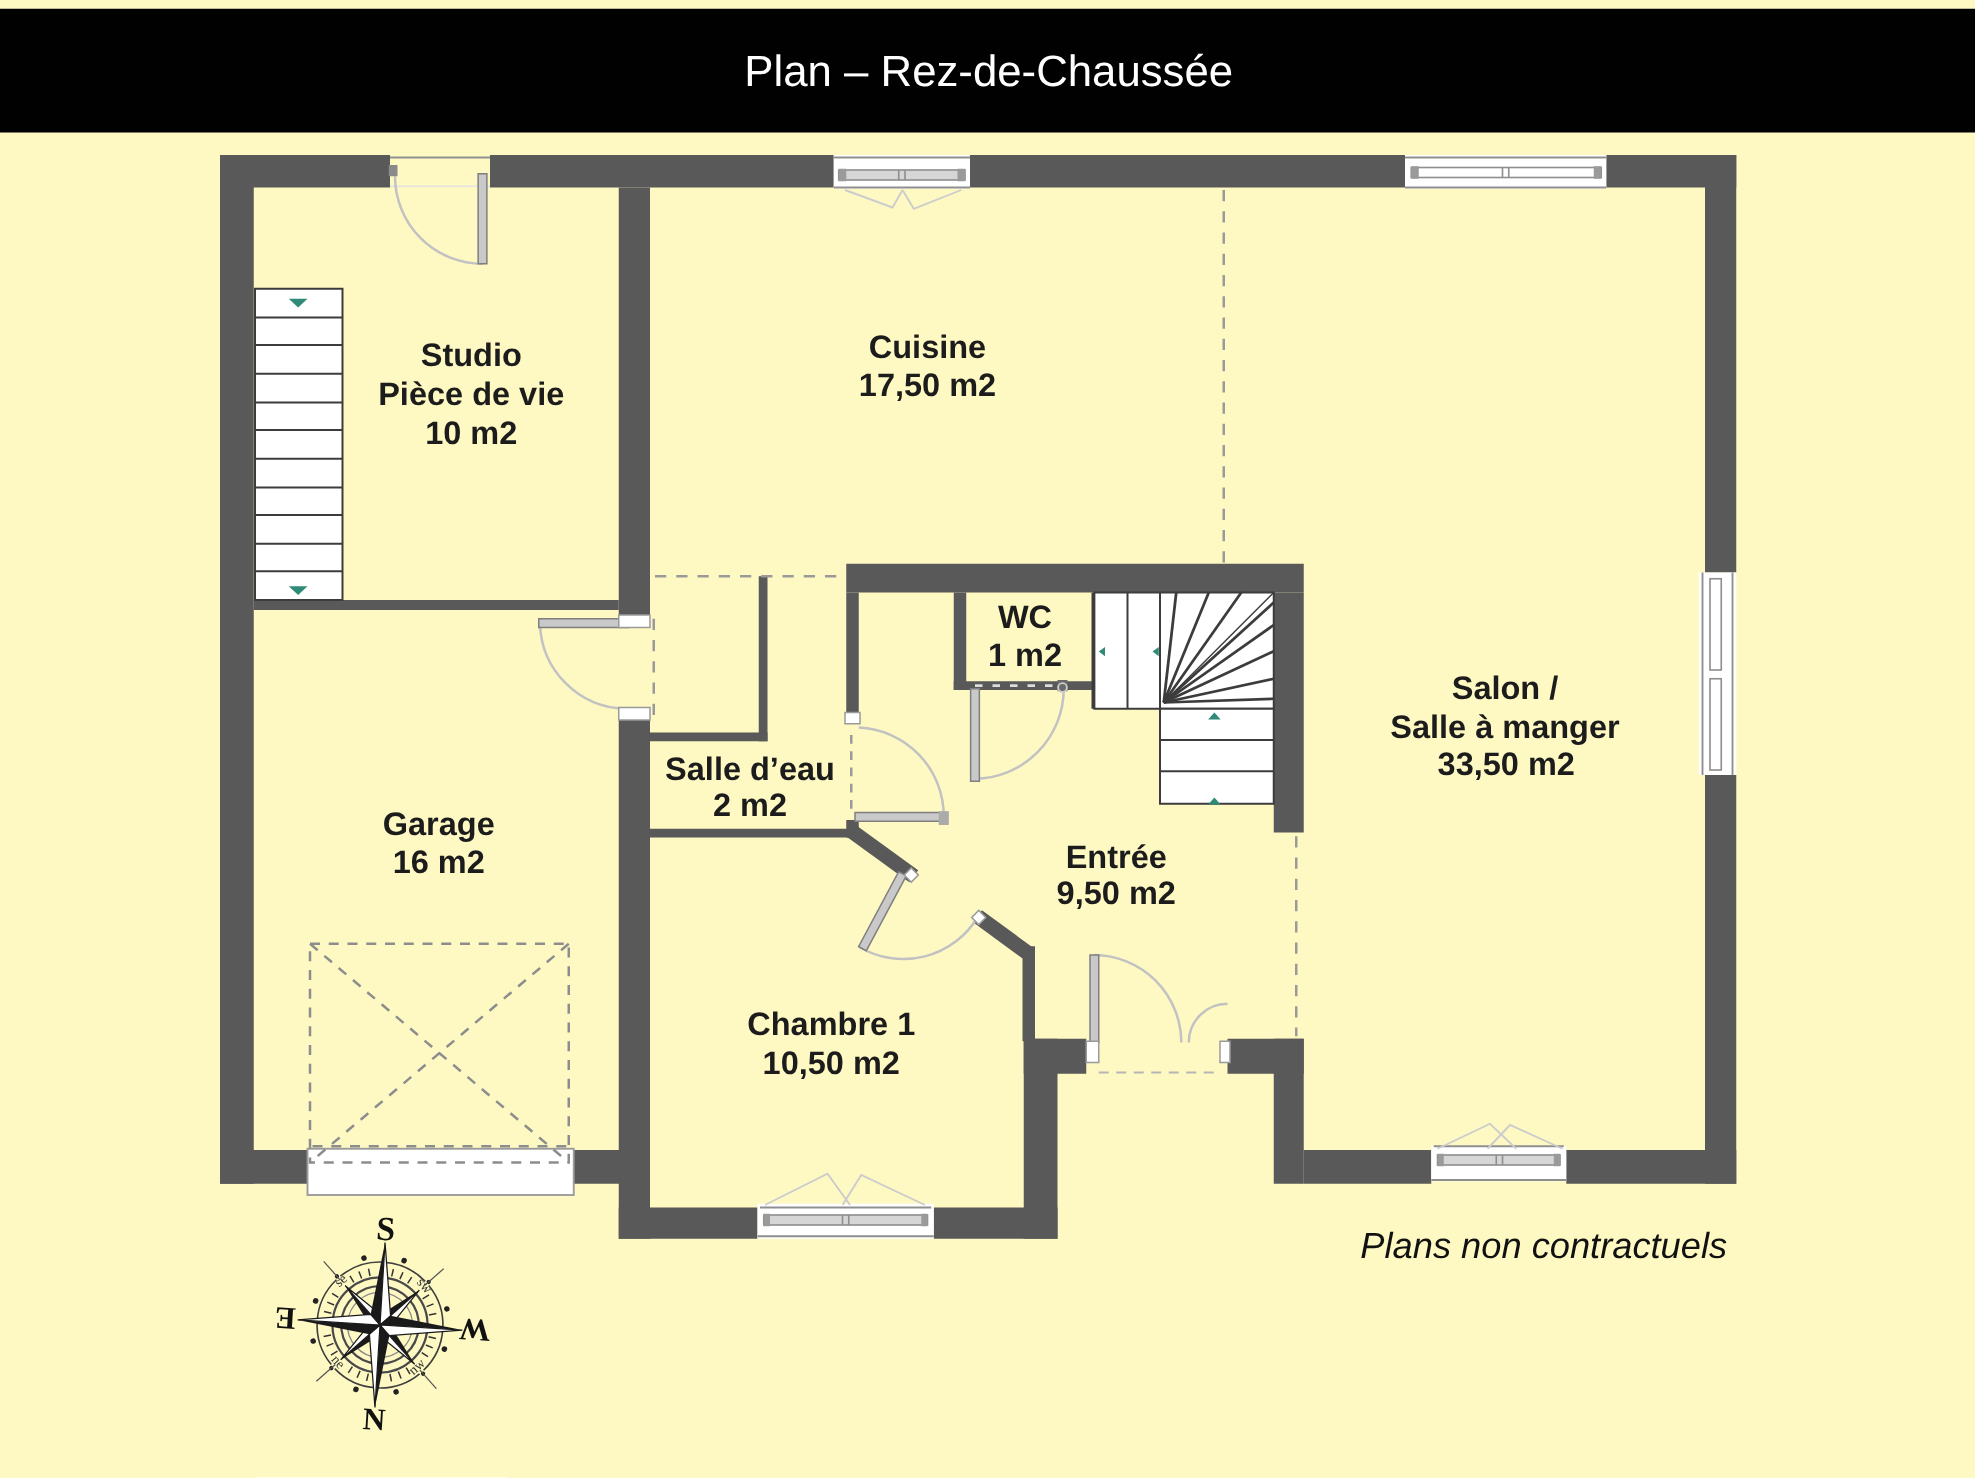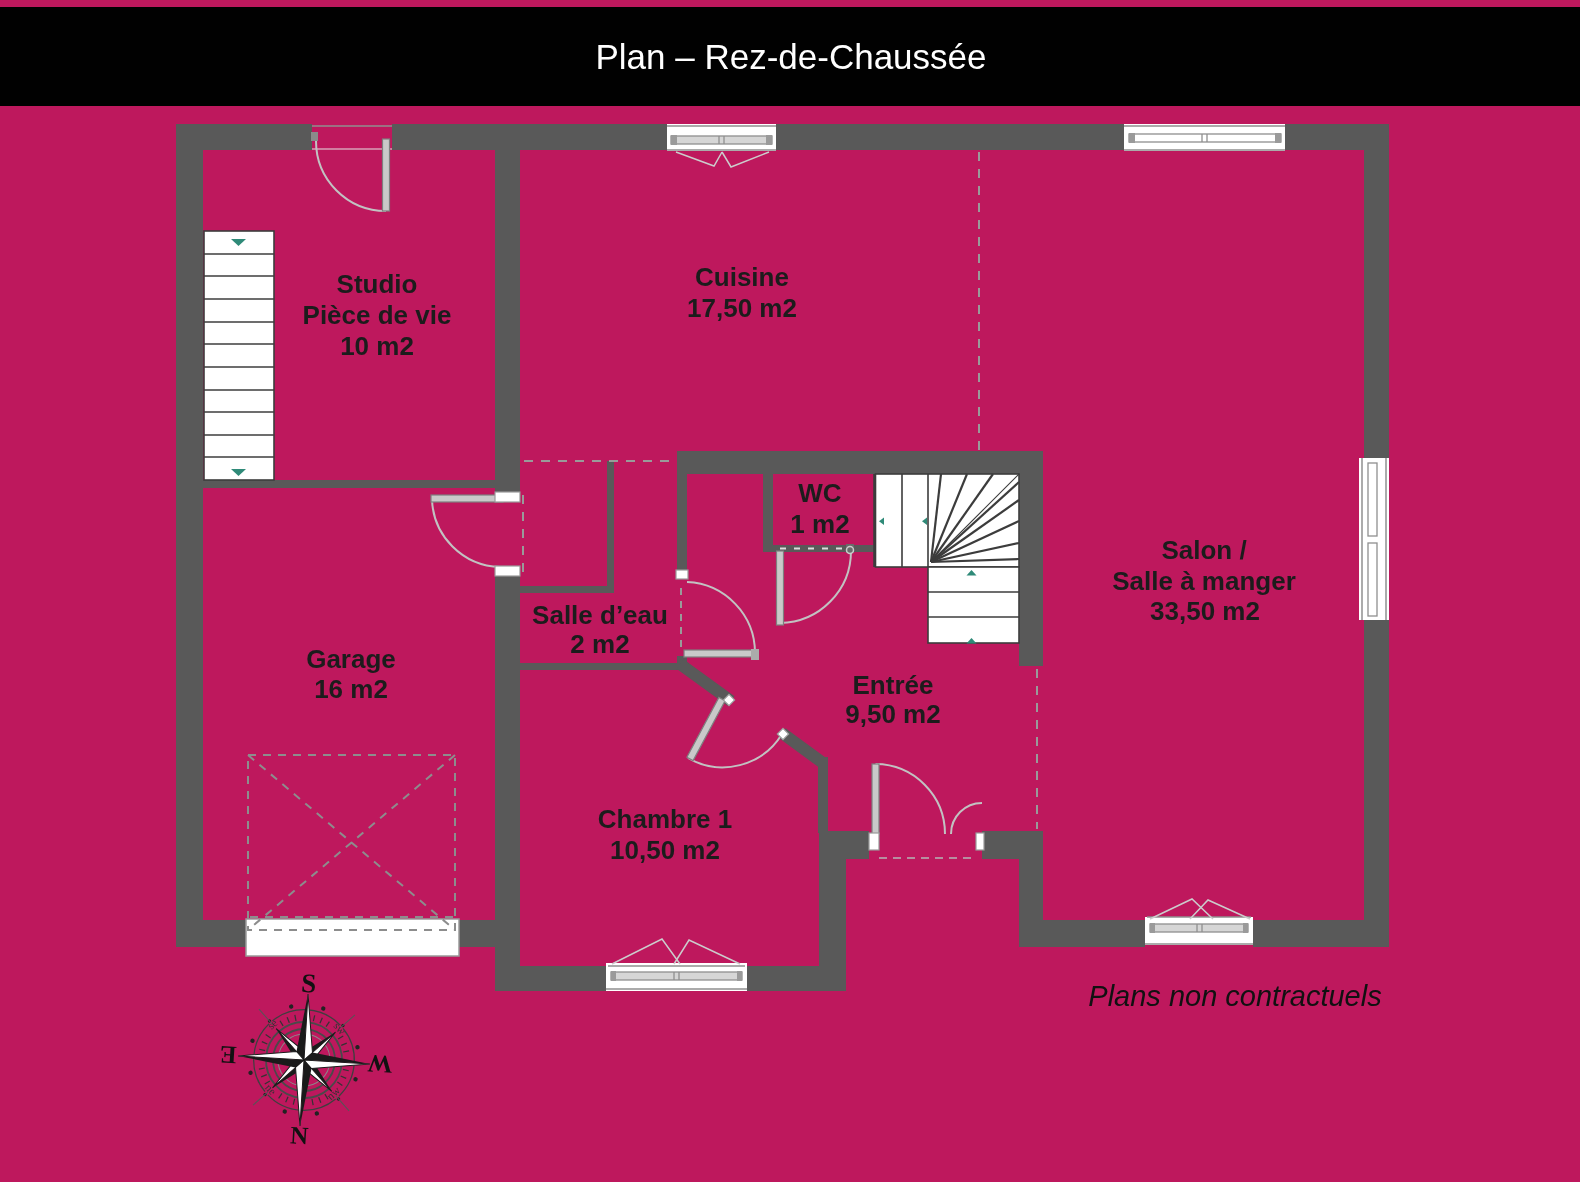--- a/index.html
+++ b/index.html
@@ -1,16 +1,16 @@
 <!DOCTYPE html>
 <html><head>
 <meta charset="utf-8">
 <style>
 html,body{margin:0;padding:0;background:#ffffff;}
-#page{position:relative;width:1580px;height:1182px;background:#be185d;overflow:hidden;
+#page{position:relative;width:1580px;height:1182px;background:#fef9c3;overflow:hidden;
 font-family:"Liberation Sans", sans-serif;}
 svg{position:absolute;left:0;top:0;}
 .room{font-family:"Liberation Sans",sans-serif;font-weight:bold;font-size:26px;fill:#1c1c1c;text-anchor:middle;}
 .thin{stroke:#3c3c3c;stroke-width:1.6;fill:none;}
 .arc{stroke:#c2c2c2;stroke-width:2;fill:none;}
 .dash{stroke:#9a9a9a;stroke-width:2;fill:none;stroke-dasharray:9 8;}
 .wf{stroke:#8f8f8f;stroke-width:1.5;fill:none;}
 .vline{stroke:#cccccc;stroke-width:1.5;fill:none;}
 </style>
 </head>

